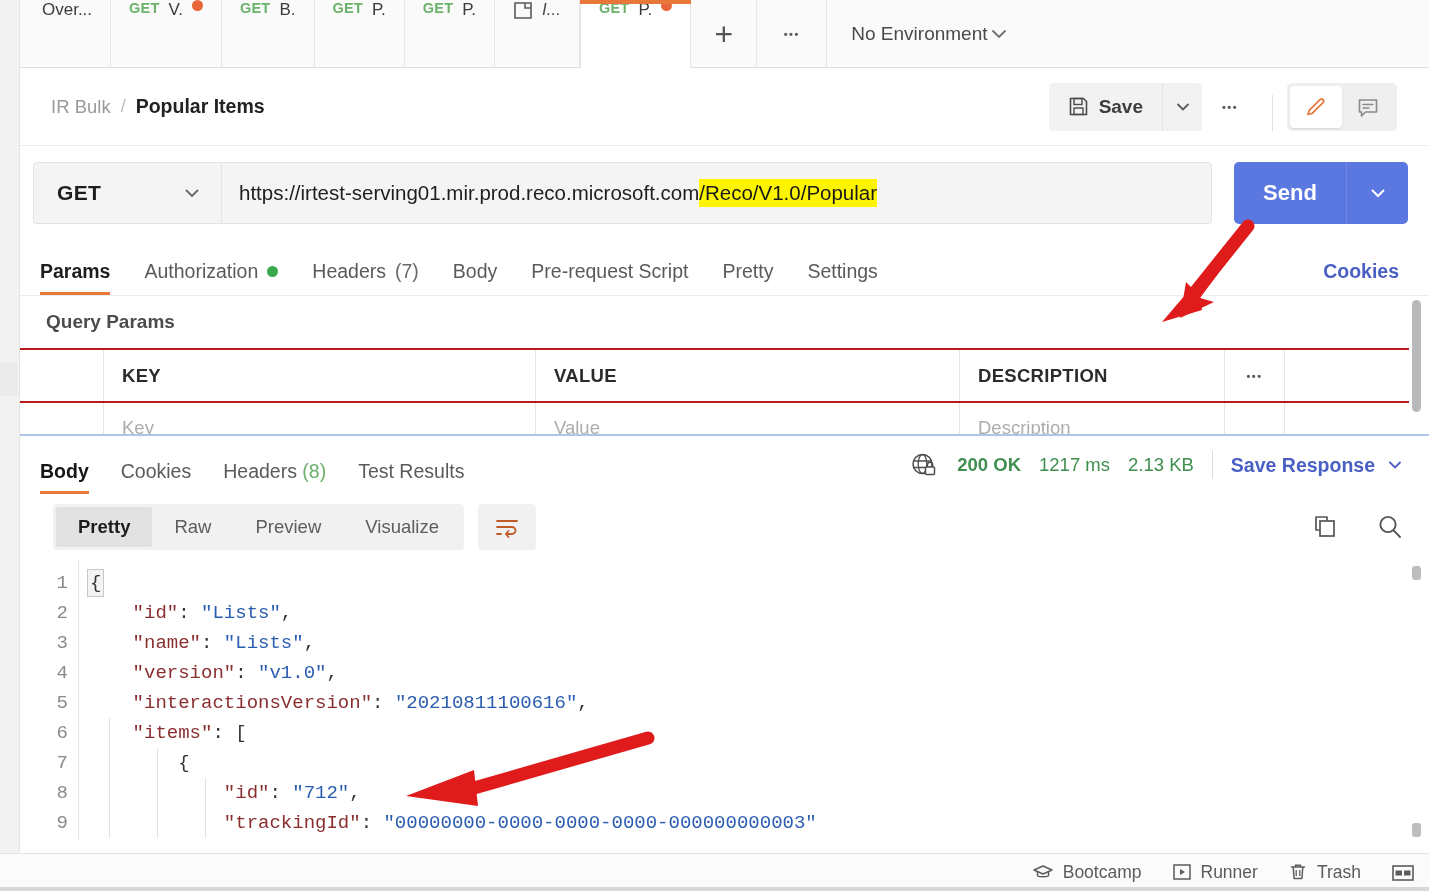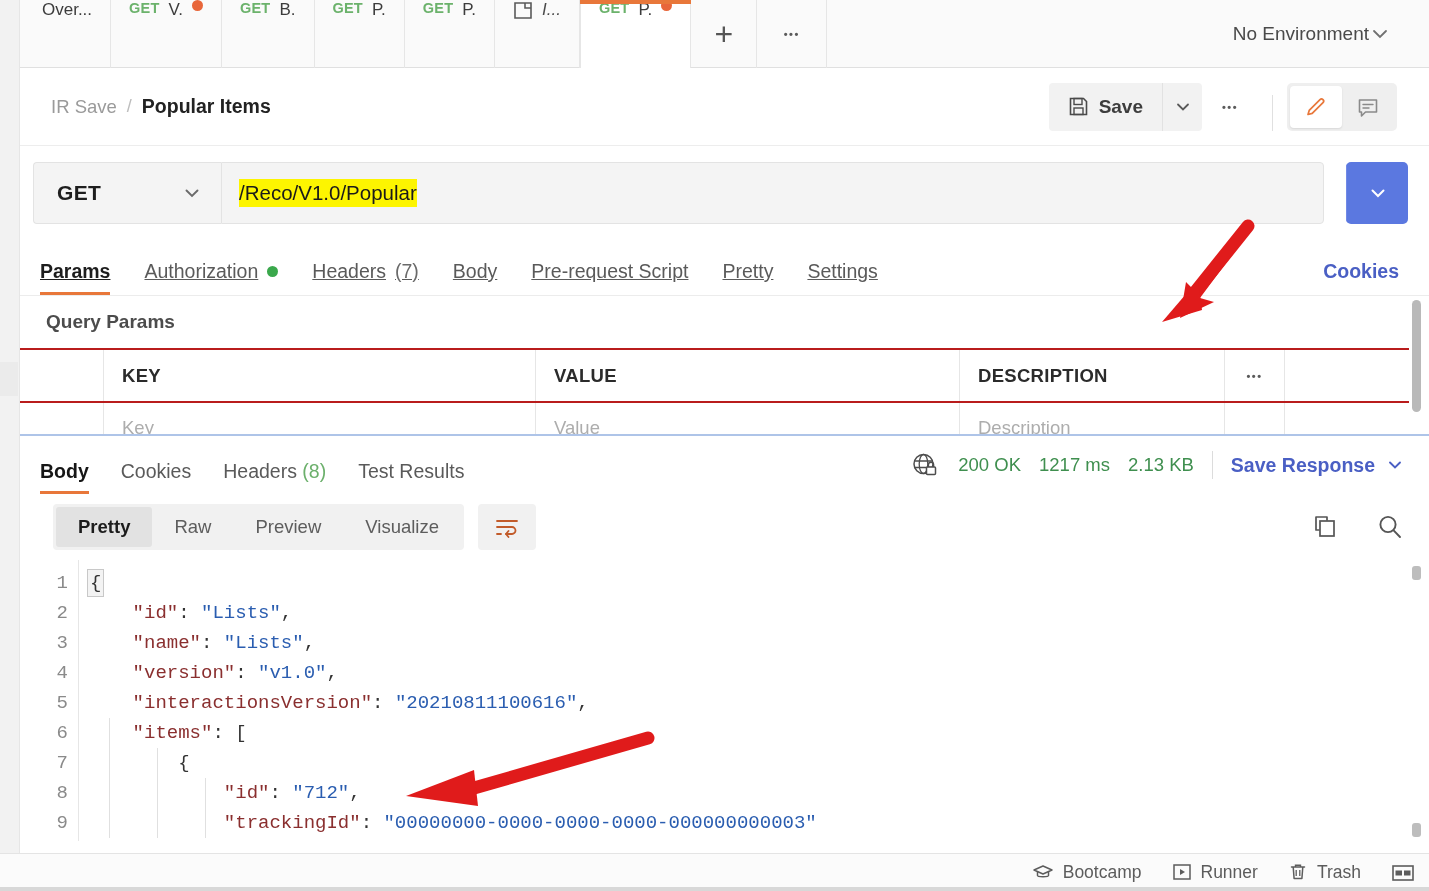--- a/index.html
+++ b/index.html
@@ -87,22 +87,22 @@
   }
   .tab-more {
     display: flex; align-items: center; justify-content: center;
     width: 70px; height: 68px;
     cursor: pointer;
     border-right: 1px solid #e6e6e6;
   }
   .dots-3 { letter-spacing: 1.5px; font-size: 11px; color: #5a5a5a; font-weight:bold;}
   .env-select {
     flex: 1;
-    display: flex; align-items: center; justify-content: flex-end;
-    padding: 0 38px 0 24px;
+    display: flex; align-items: center; justify-content: flex-start;
+    padding: 0 21px 0 24px;
     font-size: 19px; color: #4a4a4a;
     cursor: pointer;
   }
 
   
   .crumbrow {
     position: absolute; left: 20px; top: 68px;
     width: 1409px; height: 78px;
     background: #fff;
     display: flex; align-items: center;
@@ -233,21 +233,20 @@
     border-bottom: 1px solid #ececec;
   }
   .rtab {
     position: relative;
     font-size: 19.5px; color: #5a5a5a;
     padding: 0 0 12px 0;
     margin-right: 34px;
     cursor: pointer;
     display: flex; align-items: center; gap: 9px;
     white-space: nowrap;
-    text-decoration: underline;
   }
   .rtab.active { color: #1d1d1d; font-weight: bold; }
   .rtab.active::after {
     content: "";
     position: absolute; left: 0; right: 0; bottom: 0;
     height: 3px; background: #e8773a;
   }
   .rtab .badge-count { color: #6a6a6a; }
   .green-dot {
     width: 11px; height: 11px; border-radius: 50%;
@@ -331,21 +330,21 @@
   .restab.active::after {
     content: ""; position: absolute; left: 0; right: 0; bottom: 0;
     height: 3px; background: #e8773a;
   }
   .restab .cnt { color: #6cb06c; }
   .resp-meta {
     margin-left: auto;
     display: flex; align-items: center; gap: 18px;
     font-size: 18.5px;
   }
-  .meta-stat { color: #3f8f4f; font-weight: normal; }
+  .meta-stat { color: #3f8f4f; font-weight: bold; }
   .meta-sub { color: #3f8f4f; }
   .meta-sep { width: 1px; height: 28px; background: #dcdcdc; }
   .save-response {
     color: #4a5fc4; font-weight: bold; font-size: 19.5px; cursor: pointer;
     display: flex; align-items: center; gap: 10px;
   }
 
   
   .fmt-row {
     height: 66px;
@@ -535,21 +534,21 @@
       <span>
         <svg width="22" height="22" viewBox="0 0 22 22">
             <path d="M5 8 L11 14 L17 8" fill="none" stroke="#707070" stroke-width="1.8" stroke-linecap="round"></path>
           </svg>
       </span>
     </div>
   </div>
 
   <div class="crumbrow">
     <div class="crumb-wrap">
-      <span class="crumb-parent">IR Save</span>
+      <span class="crumb-parent">IR Bulk</span>
       <span class="crumb-sep">/</span>
       <span class="crumb-current">Popular Items</span>
     </div>
     <div class="crumb-actions">
       <button class="save-btn">
         <span>
           <svg width="21" height="21" viewBox="0 0 21 21">
             <path d="M2.5 2.5 h13 l3 3 v13 h-16 z" fill="none" stroke="#4a4a4a" stroke-width="1.6"></path>
             <rect x="6" y="2.5" width="8" height="6" fill="none" stroke="#4a4a4a" stroke-width="1.4"></rect>
             <rect x="6" y="12" width="9" height="6.5" fill="none" stroke="#4a4a4a" stroke-width="1.4"></rect>
@@ -591,23 +590,25 @@
   <div class="urlrow">
     <div class="method-box">
       <span class="method-label">GET</span>
       <span>
         <svg width="22" height="22" viewBox="0 0 22 22">
             <path d="M5.5 8.5 L11 14 L16.5 8.5" fill="none" stroke="#6a6a6a" stroke-width="1.9" stroke-linecap="round"></path>
           </svg>
       </span>
     </div>
     <div class="url-box">
+      <span>https://irtest-serving01.mir.prod.reco.microsoft.com</span>
         <span class="url-hl">/Reco/V1.0/Popular</span>
     </div>
     <div class="send-wrap">
+      <button class="send-btn">Send</button>
       <div class="send-caret">
         <span>
           <svg width="22" height="22" viewBox="0 0 22 22">
               <path d="M5.5 8.5 L11 14 L16.5 8.5" fill="none" stroke="#ffffff" stroke-width="2" stroke-linecap="round"></path>
             </svg>
         </span>
       </div>
     </div>
   </div>
 

